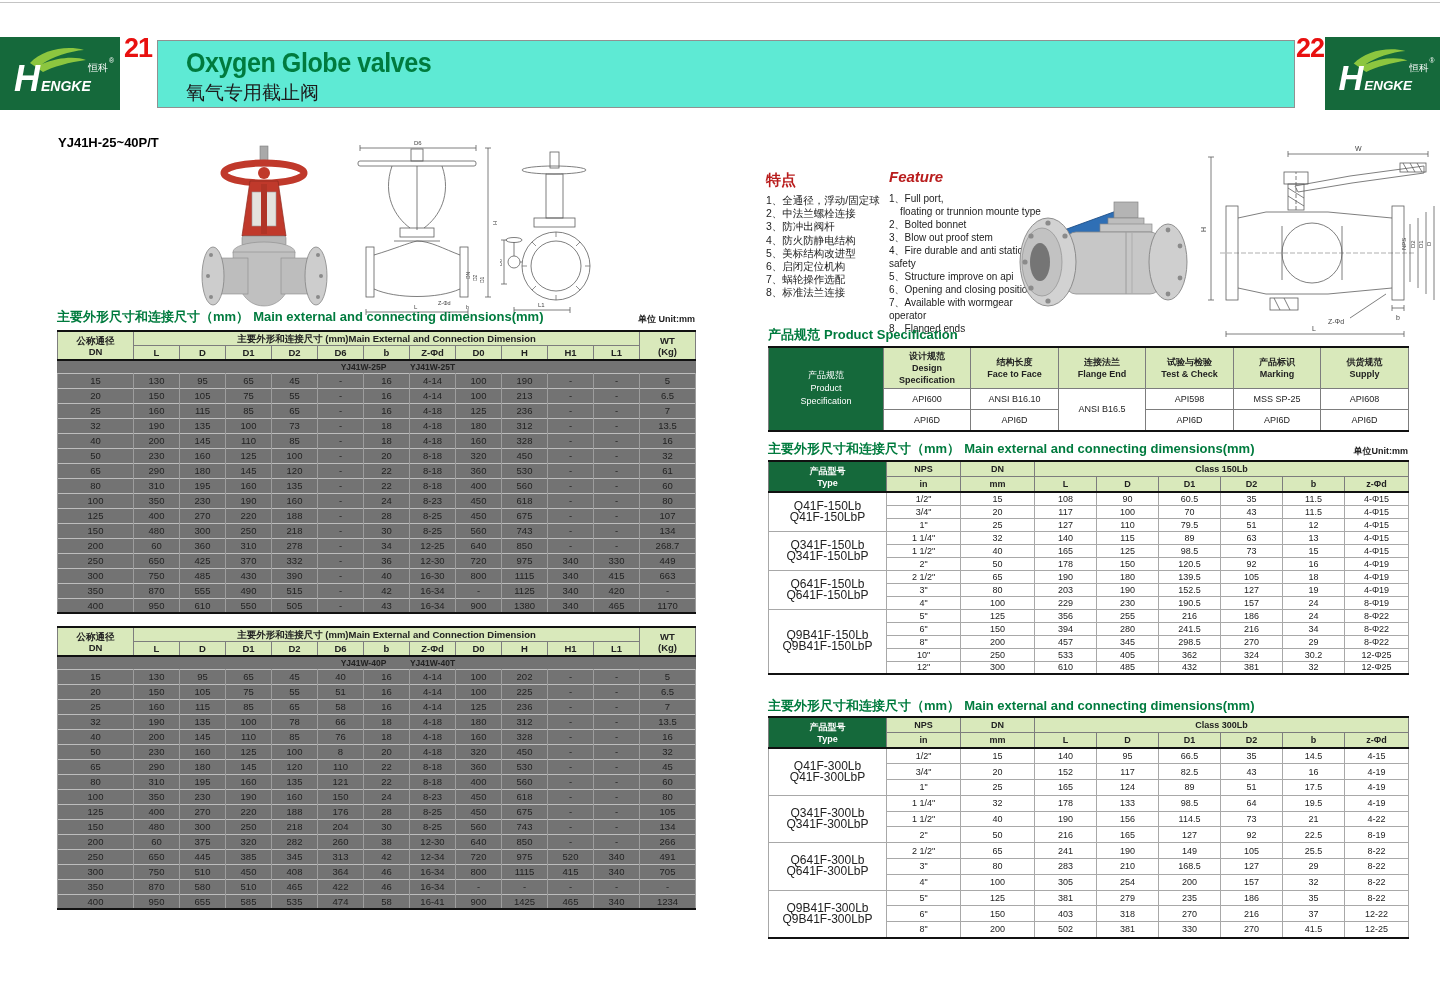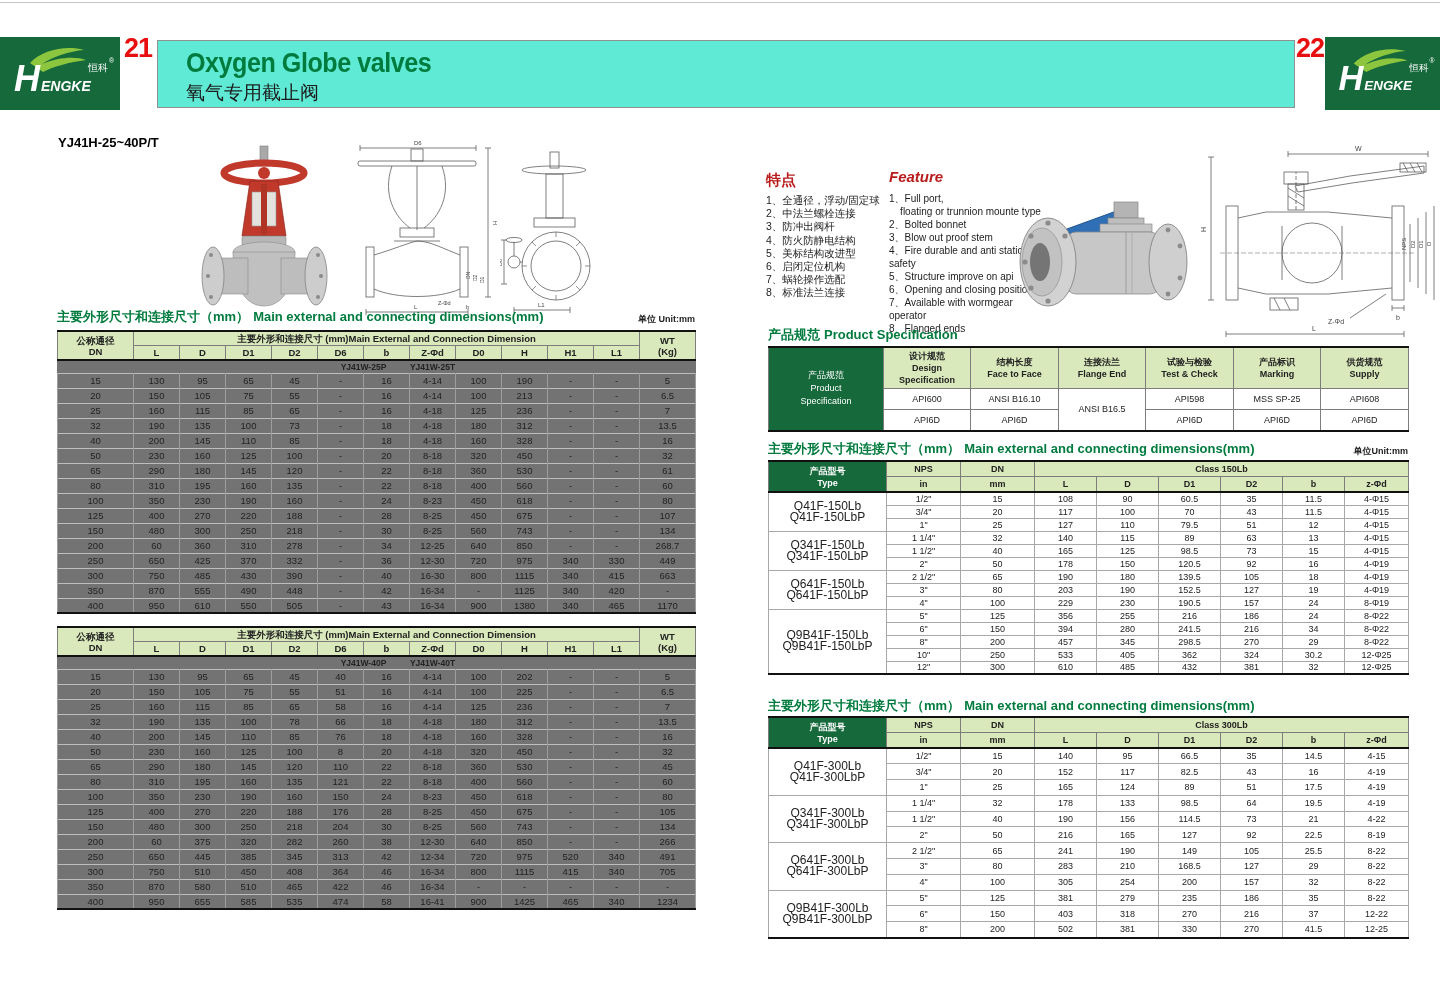--- a/index.html
+++ b/index.html
@@ -442,21 +442,21 @@
         <td>1115</td>
         <td>340</td>
         <td>415</td>
         <td>663</td>
       </tr>
       <tr>
         <td>350</td>
         <td>870</td>
         <td>555</td>
         <td>490</td>
-        <td>448</td>
+        <td>515</td>
         <td>-</td>
         <td>42</td>
         <td>16-34</td>
         <td>-</td>
         <td>1125</td>
         <td>340</td>
         <td>420</td>
         <td>-</td>
       </tr>
       <tr>

